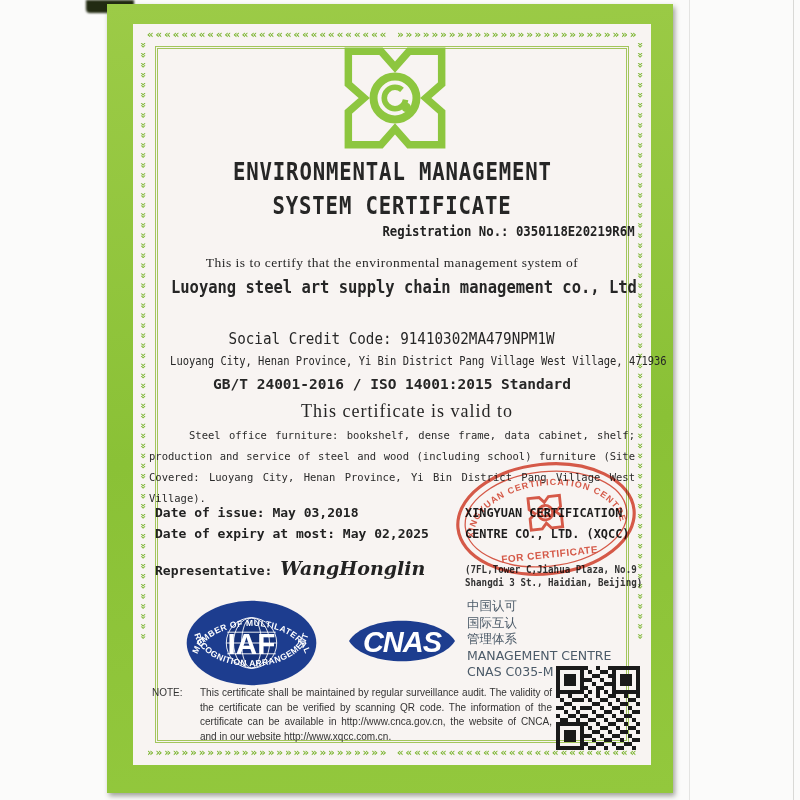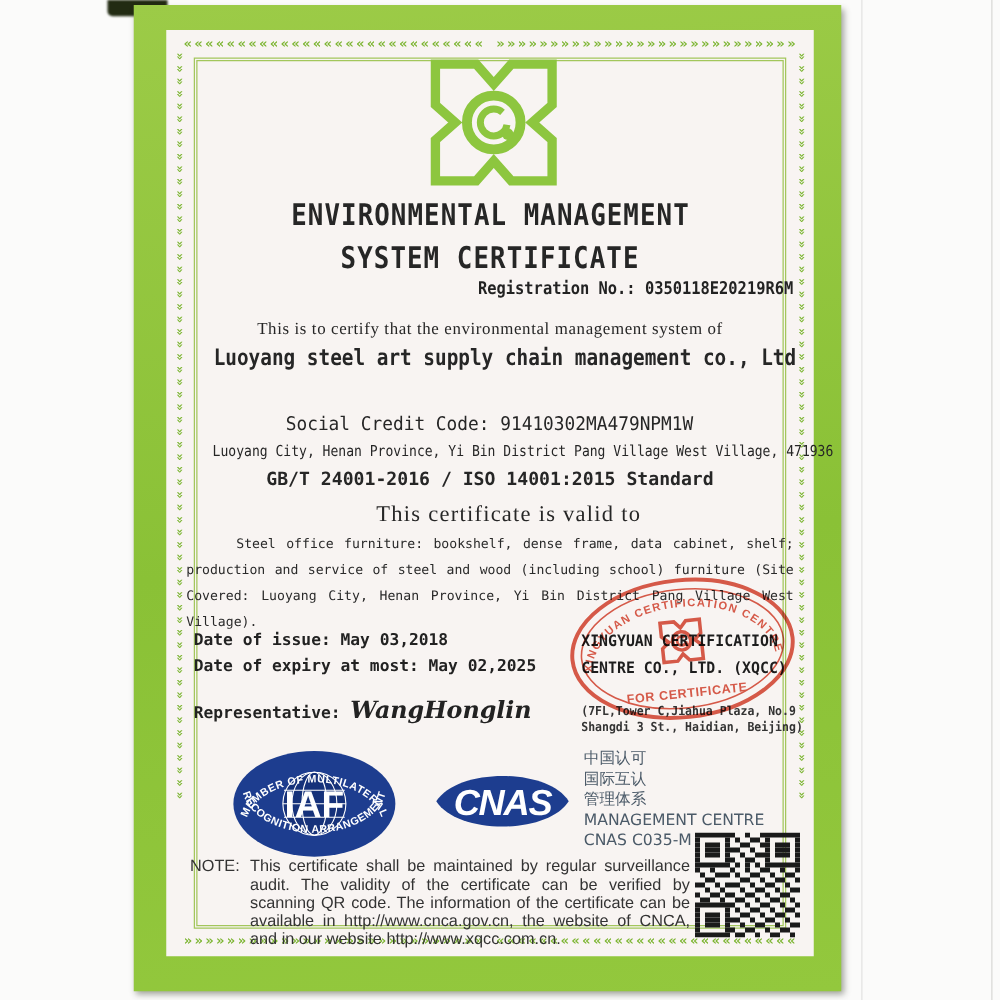--- a/index.html
+++ b/index.html
@@ -51,21 +51,21 @@
 
   .issuer-line{position:absolute;left:332px;font-weight:bold;font-size:12.5px;color:#1d1d1d;white-space:nowrap;z-index:1;}
   .issuer-line .sx{transform:scaleX(.95);transform-origin:left center;}
   .issuer-addr{position:absolute;left:332px;font-size:10px;font-weight:bold;color:#333;white-space:nowrap;z-index:1;}
   .issuer-addr .sx{transform:scaleX(.92);transform-origin:left center;}
 
   .seal{position:absolute;left:318px;top:436px;width:190px;height:118px;z-index:2;opacity:.85;mix-blend-mode:multiply;transform:rotate(-6deg);}
 
   .cn-block{position:absolute;left:334px;top:574px;color:#4b5a68;font-family:"DejaVu Sans","Liberation Sans",sans-serif;font-size:12.5px;line-height:16.5px;white-space:nowrap;}
 
-  .note{position:absolute;left:19px;top:662px;display:flex;color:#333;font-family:"Liberation Sans",sans-serif;font-size:13px;line-height:14.5px;}
+  .note{position:absolute;left:19px;top:662px;display:flex;color:#333;font-family:"Liberation Sans",sans-serif;font-size:10px;line-height:14.5px;}
   .note .lbl{width:40px;flex:0 0 auto;margin-right:8px;}
   .note .txt{width:352px;text-align:justify;}
 
   .qr{position:absolute;left:423px;top:642px;width:84px;height:84px;}
   svg text{font-family:"Liberation Sans",sans-serif;}
 </style>
 </head>
 <body>
 
 <div id="scan">

